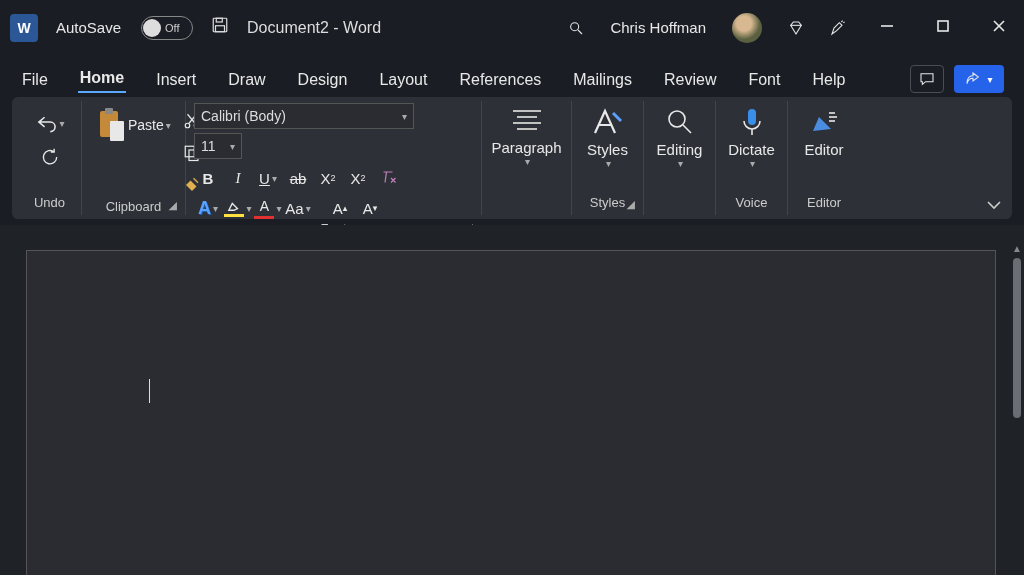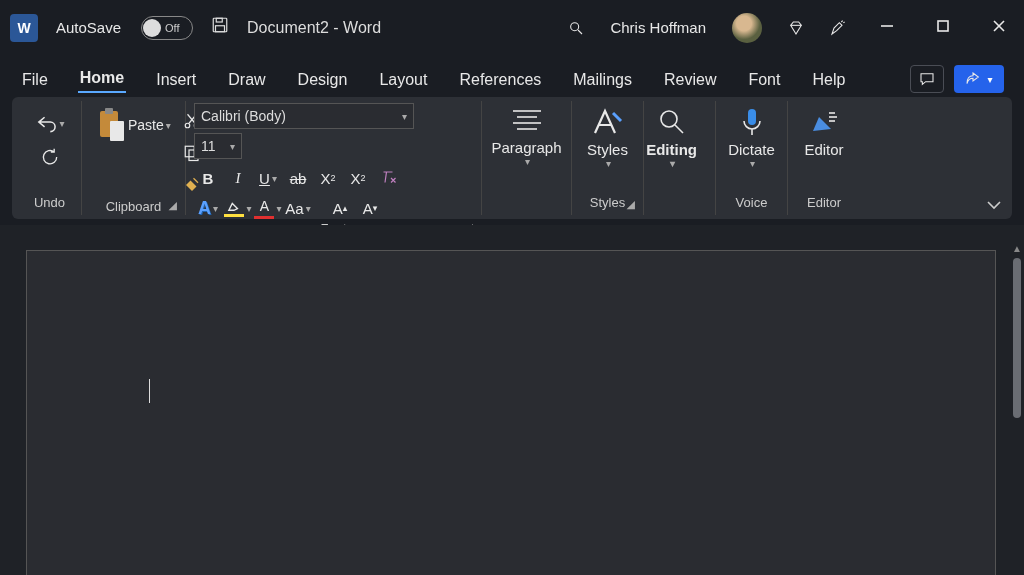--- a/index.html
+++ b/index.html
@@ -394,21 +394,21 @@
         <span class="chev">▾</span>
       </div>
     </div>
     <div class="group-label">
       <span>Styles</span>
       <span class="dialog-launcher">◢</span>
     </div>
   </div>
 
   <div class="group" style="width:72px;">
-    <div class="group-body" style="justify-content:flex-end;font-weight:bold;">
+    <div class="group-body" style="justify-content:center;">
       <div class="big-btn">
         <svg width="30" height="30" viewBox="0 0 30 30">
             <circle cx="12" cy="12" r="8"></circle>
             <line x1="18" y1="18" x2="26" y2="26"></line>
           </svg>
         <span class="big-btn-label">Editing</span>
         <span class="chev">▾</span>
       </div>
     </div>
     <div class="group-label"></div>

